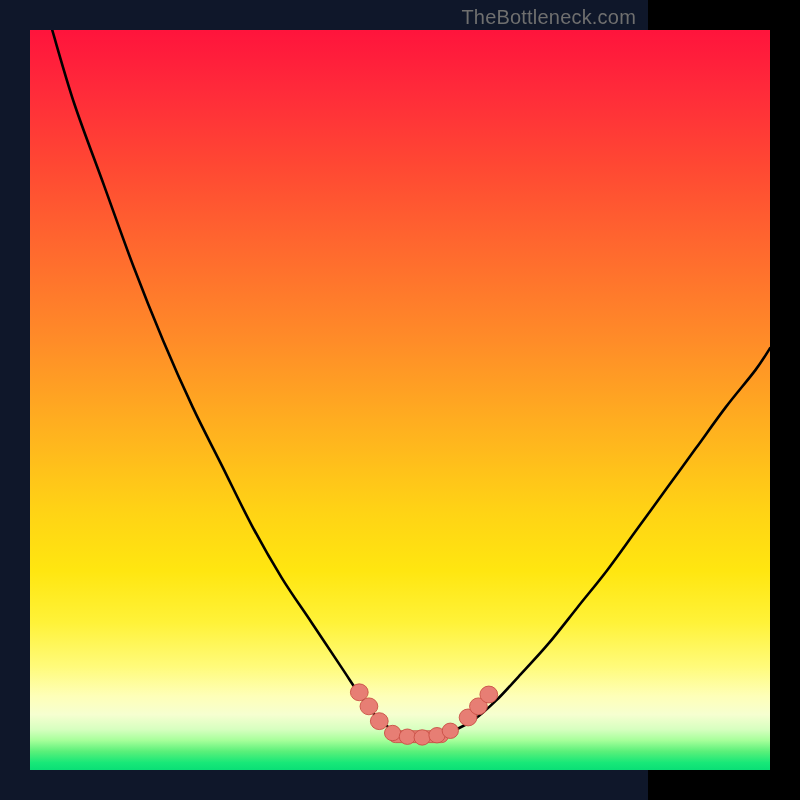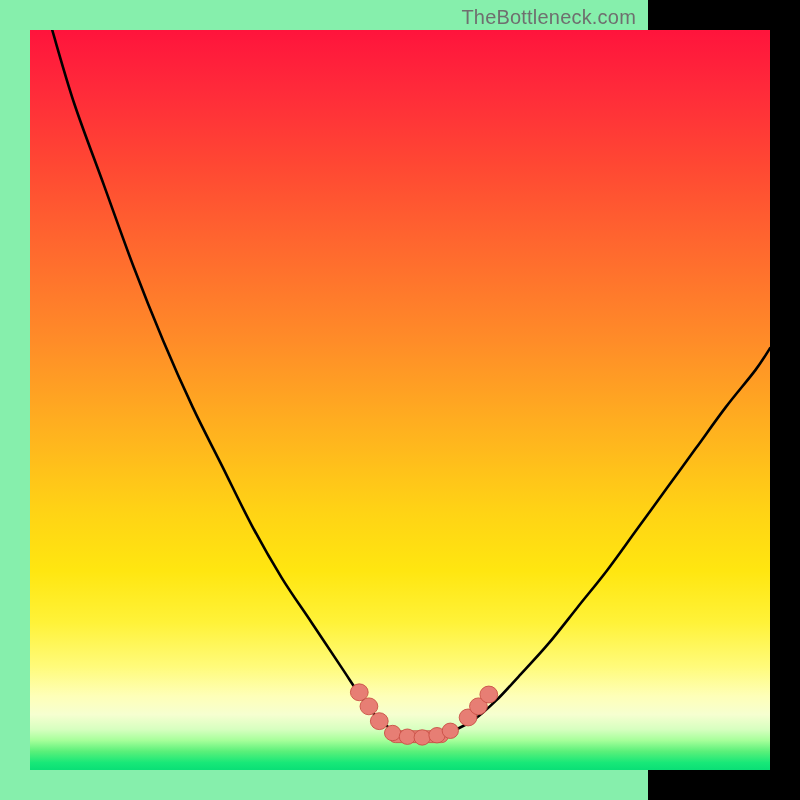--- a/index.html
+++ b/index.html
@@ -8,21 +8,21 @@
     width: 800px;
     height: 800px;
     background: #000;
     overflow: hidden;
     font-family: Arial, Helvetica, sans-serif;
   }
   .stage {
     position: relative;
     width: 648px;
     height: 800px;
-    background: #86efac;
+    background: #0f172a;
   }
   .plot {
     position: absolute;
     left: 30px;
     top: 30px;
     width: 740px;
     height: 740px;
     overflow: hidden;
     
     background:

